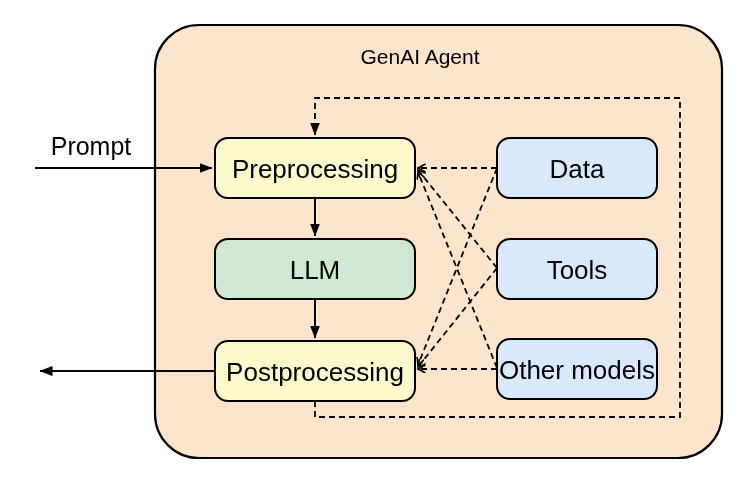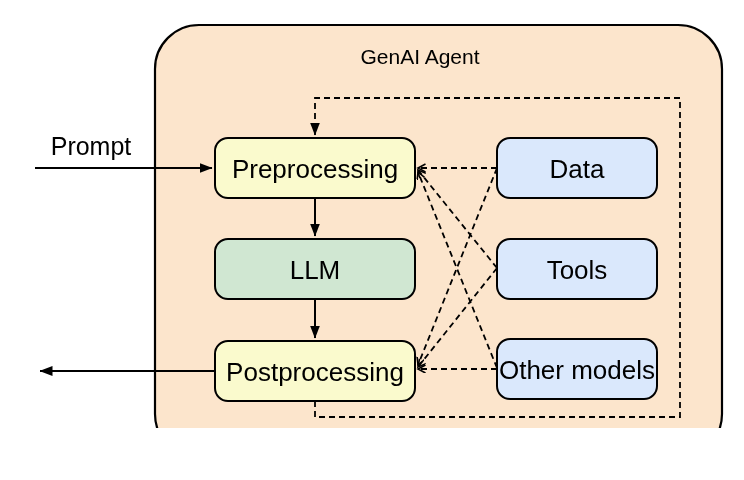--- a/index.html
+++ b/index.html
@@ -4,21 +4,21 @@
 <style>
   html, body {
     margin: 0;
     padding: 0;
     background: #FFFFFF;
     font-family: "Liberation Sans", sans-serif;
   }
   .stage {
     position: relative;
     width: 744px;
-    height: 428px;
+    height: 480px;
     background: #FFFFFF;
     overflow: hidden;
   }
   svg { display: block; }
   .node-rect { stroke: #000000; stroke-width: 2; }
   .container-rect { stroke: #000000; stroke-width: 2.2; }
   .solid-edge { stroke: #000000; stroke-width: 2; fill: none; }
   .dashed-edge { stroke: #000000; stroke-width: 1.8; fill: none; stroke-dasharray: 6 4; }
   .node-label { font-size: 26px; fill: #000000; text-anchor: middle; dominant-baseline: central; }
   .title-label { font-size: 21px; fill: #000000; text-anchor: middle; dominant-baseline: central; }

